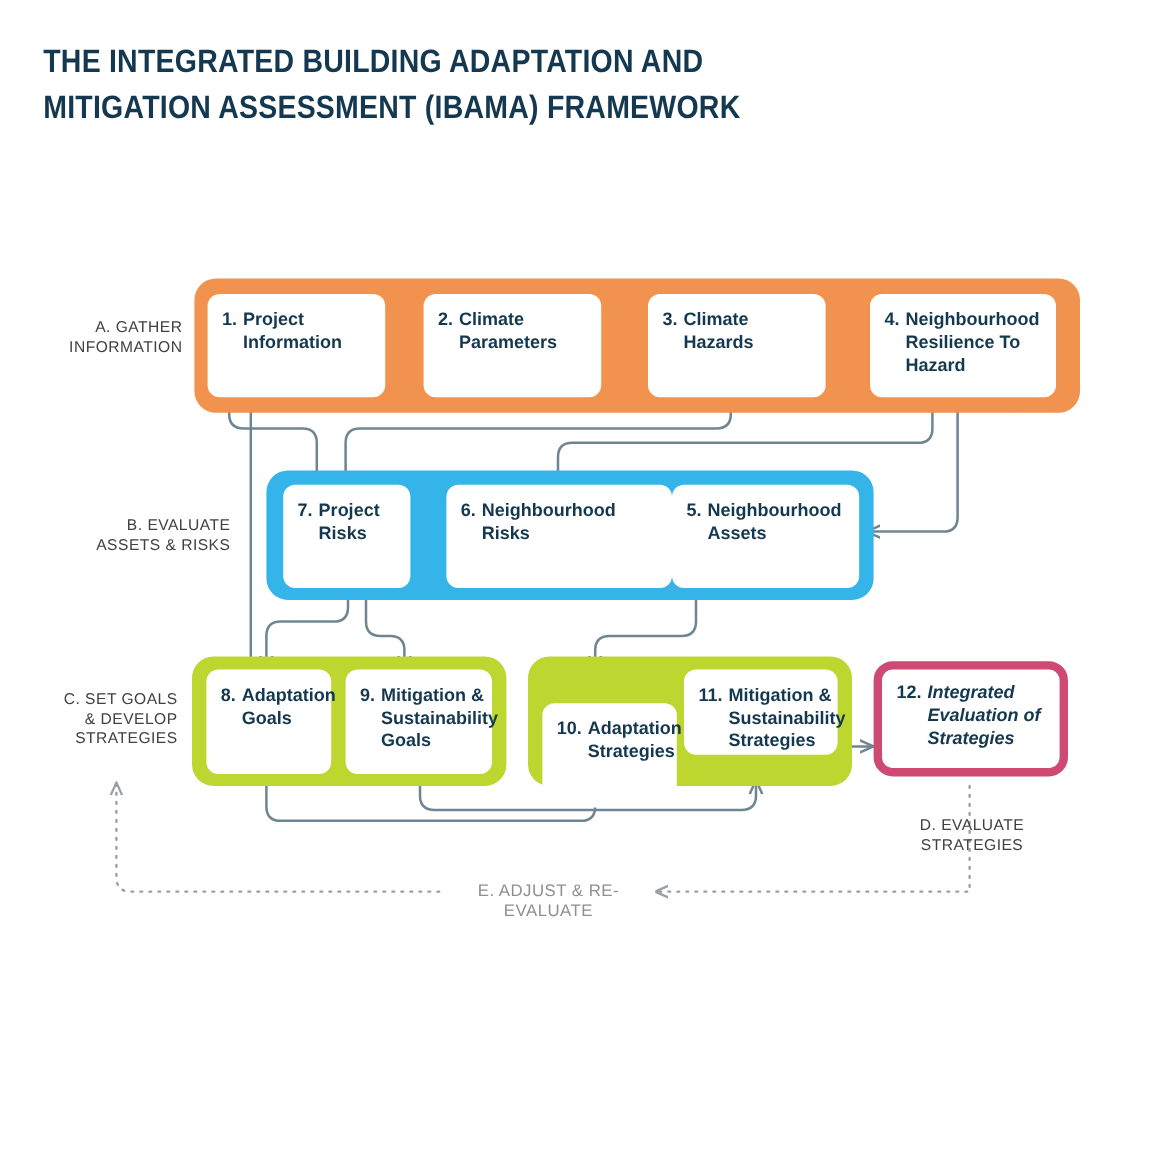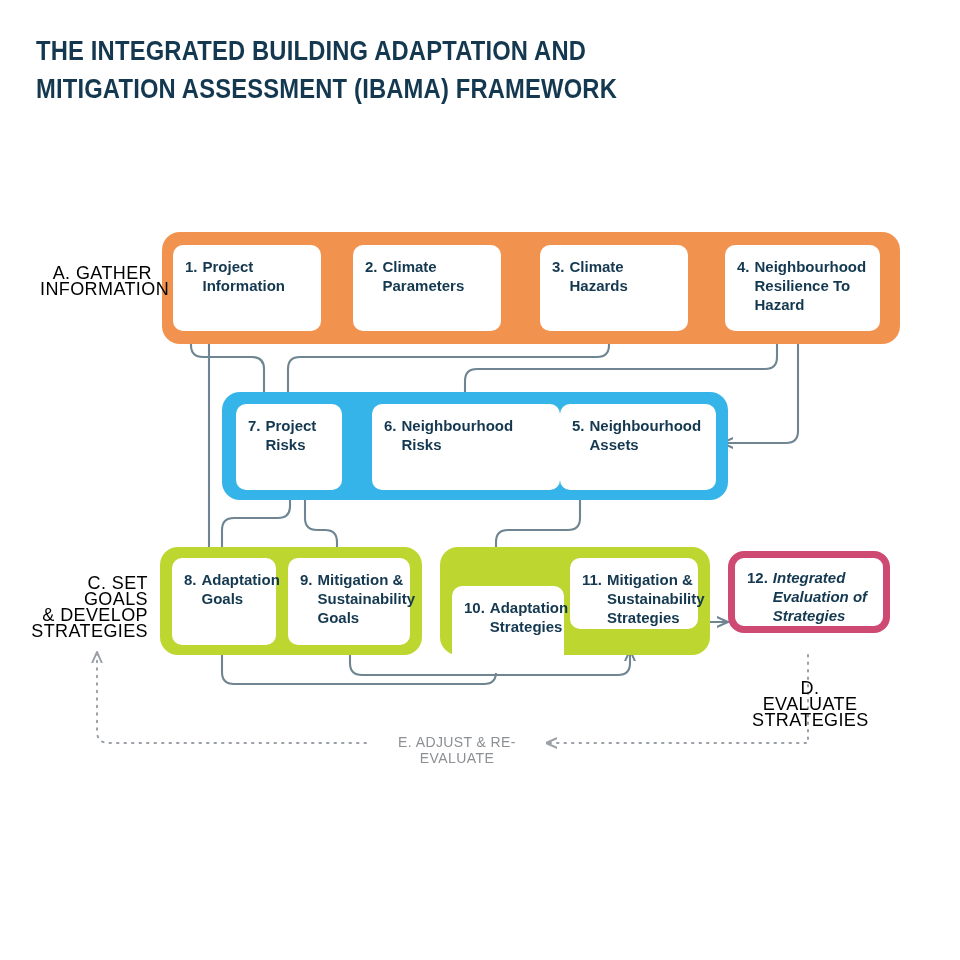--- a/index.html
+++ b/index.html
@@ -86,23 +86,23 @@
 
   .node.pink {
     border: 7px solid #CE4A72;
     border-radius: 16px;
     padding: 10px 8px 8px 10px;
   }
 
   
   .stage-label {
     position: absolute;
-    color: #000000;
+    color: #404040;
     font-family: "Liberation Sans Narrow", "Liberation Sans", sans-serif;
-    font-size: 18px;
+    font-size: 13px;
     line-height: 16px;
     letter-spacing: 0.4px;
     white-space: pre-line;
     text-align: right;
   }
   .stage-label.center { text-align: center; }
 
   #label-e {
     position: absolute;
     left: 368px;
@@ -208,20 +208,22 @@
     <div class="node-inner">
       <span class="num">4.</span>
       <span class="txt" style="white-space:pre-line;">Neighbourhood
 Resilience To
 Hazard</span>
     </div>
   </div>
 
   <div class="band blue" style="left:222px; top:392px; width:506px; height:108px;"></div>
 
+  <div class="stage-label" style="left:62px; top:430px; width:130px;">B. EVALUATE
+ASSETS &amp; RISKS</div>
 
   <div class="node" style="left:236px; top:404px; width:106px; height:86px;">
     <div class="node-inner">
       <span class="num">7.</span>
       <span class="txt" style="white-space:pre-line;">Project
 Risks</span>
     </div>
   </div>
 
   <div class="node" style="left:372px; top:404px; width:188px; height:86px;">
@@ -275,21 +277,21 @@
 
   <div class="node" style="left:570px; top:558px; width:128px; height:71px;">
     <div class="node-inner">
       <span class="num">11.</span>
       <span class="txt" style="white-space:pre-line;">Mitigation &amp;
 Sustainability
 Strategies</span>
     </div>
   </div>
 
-  <div class="node pink" style="left:728px; top:551px; width:162px; height:82px;padding-left:12px;">
+  <div class="node pink" style="left:728px; top:551px; width:162px; height:96px;padding-left:12px;">
     <div class="node-inner">
       <span class="num">12.</span>
       <span class="txt" style="white-space:pre-line;font-style:italic;">Integrated
 Evaluation of
 Strategies</span>
     </div>
   </div>
 
   <div class="stage-label center" style="left:752px; top:680px; width:116px;">D. EVALUATE
 STRATEGIES</div>

